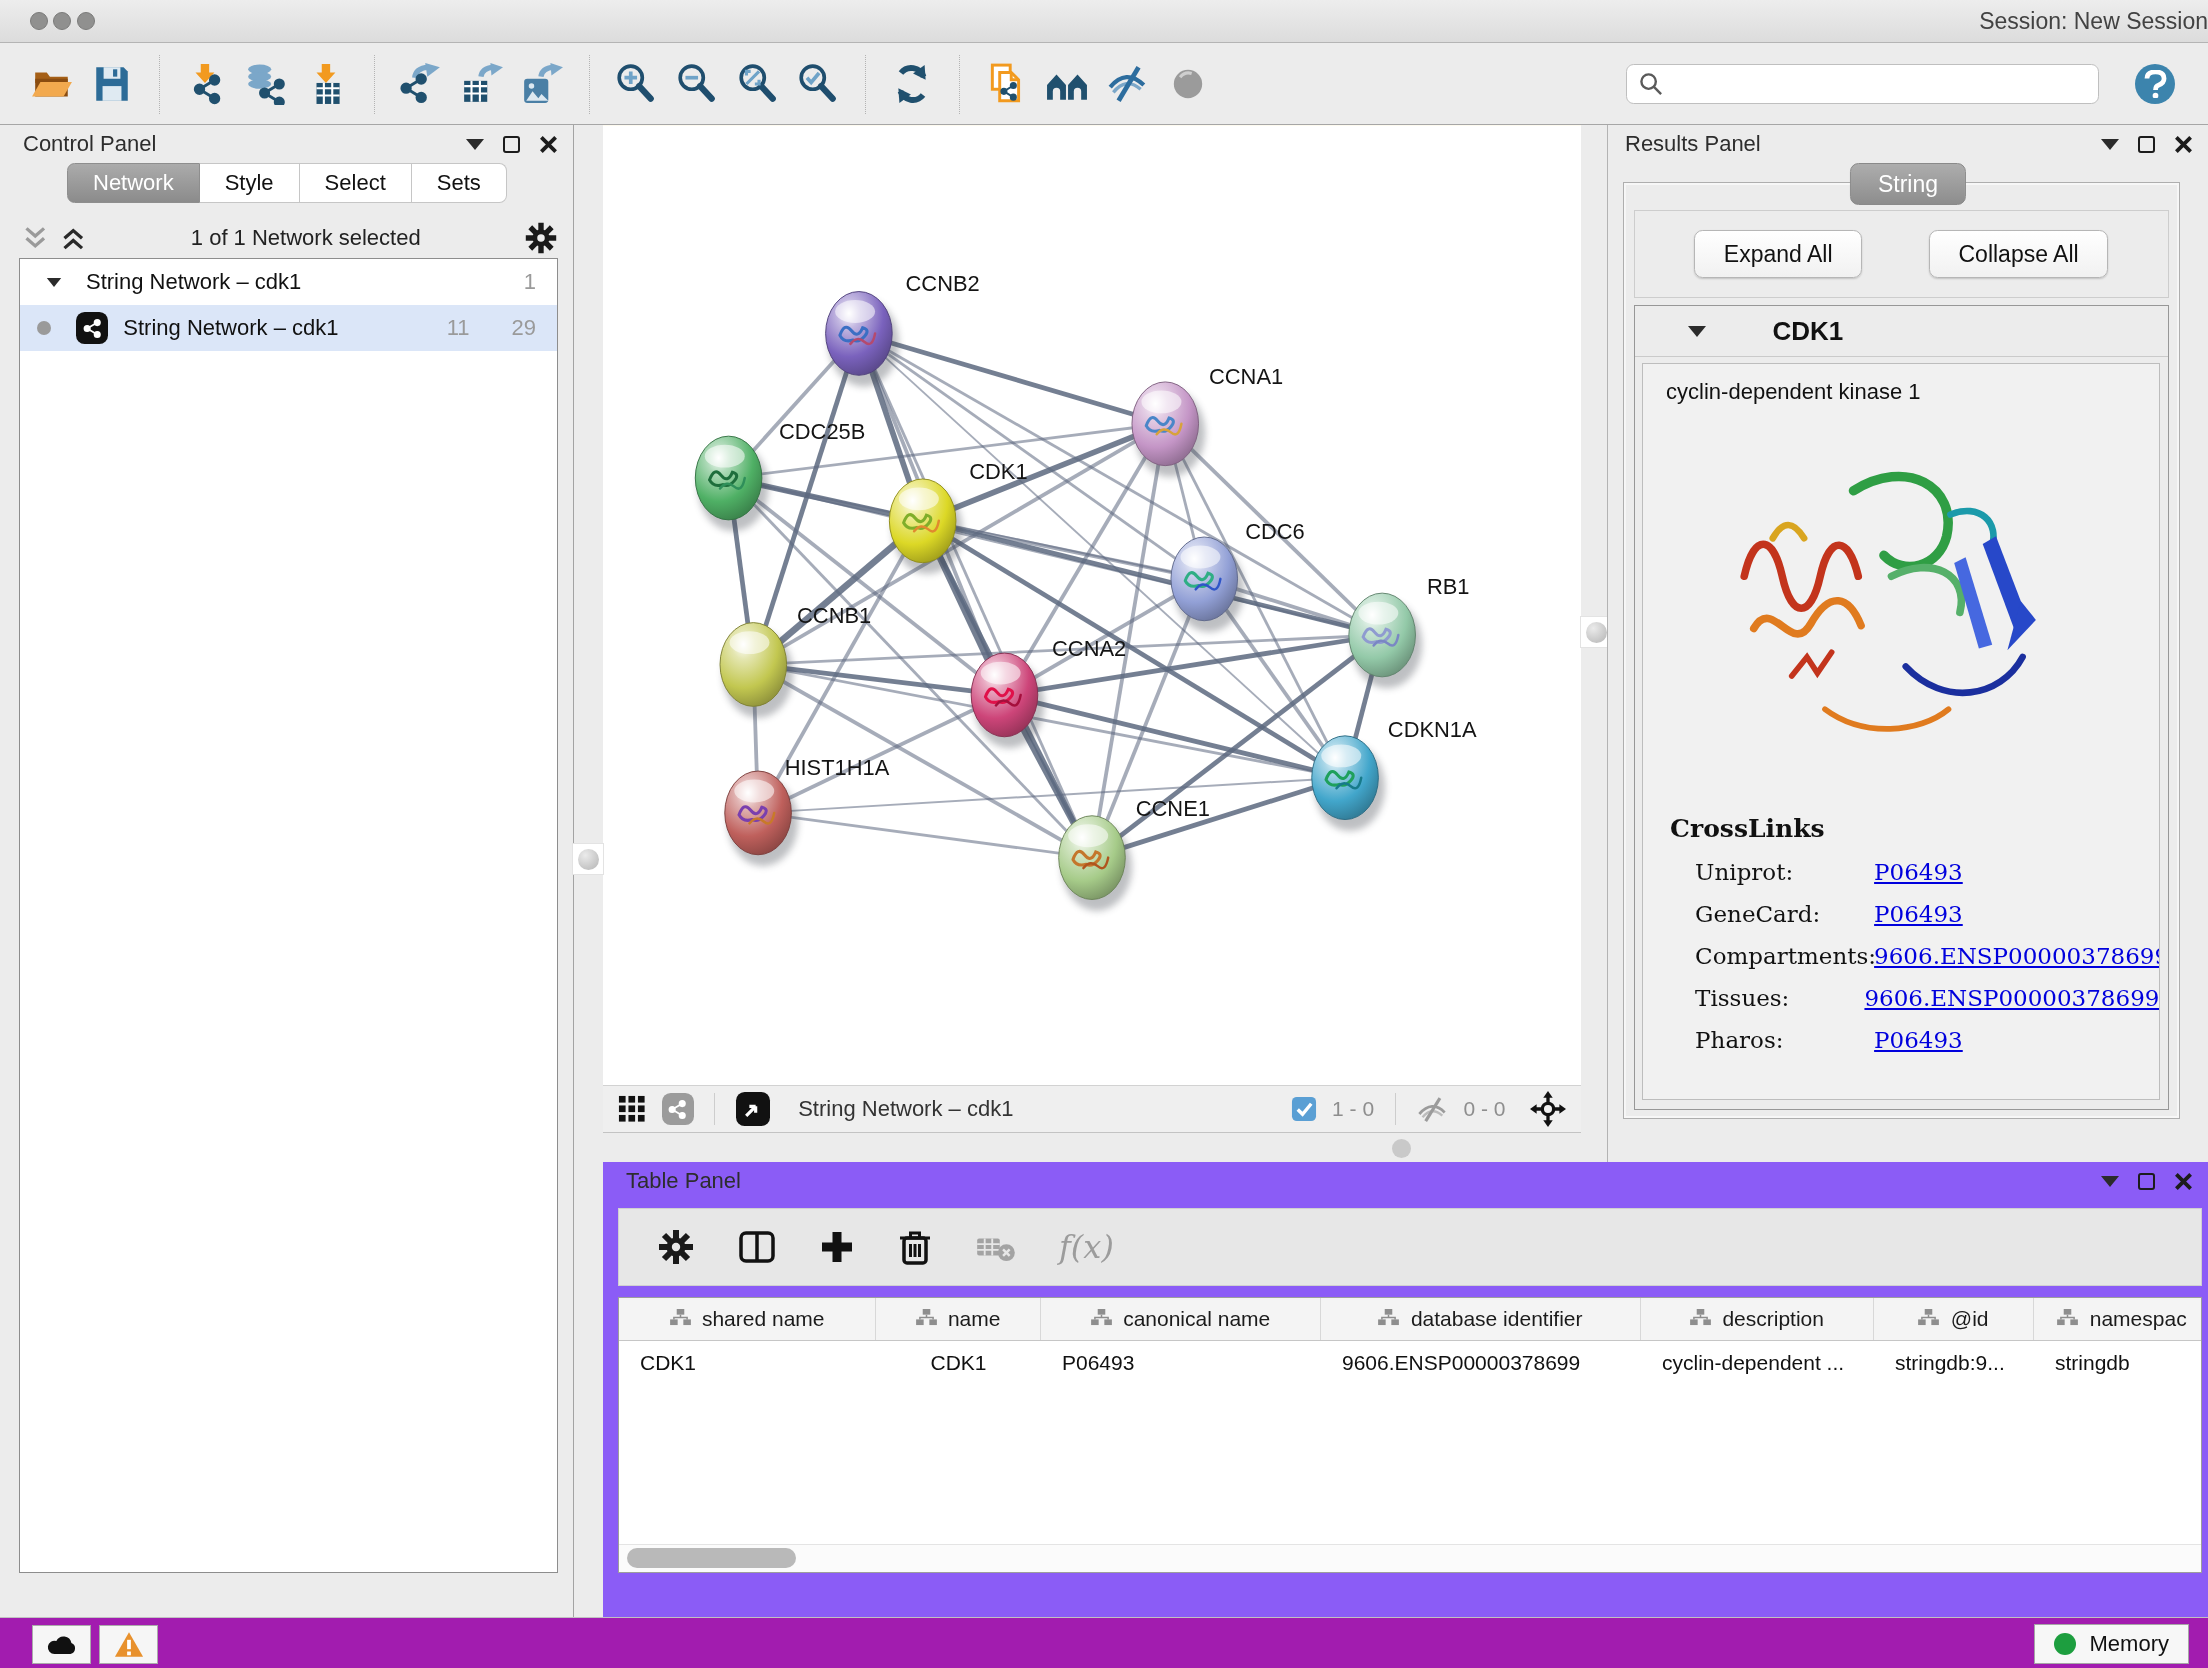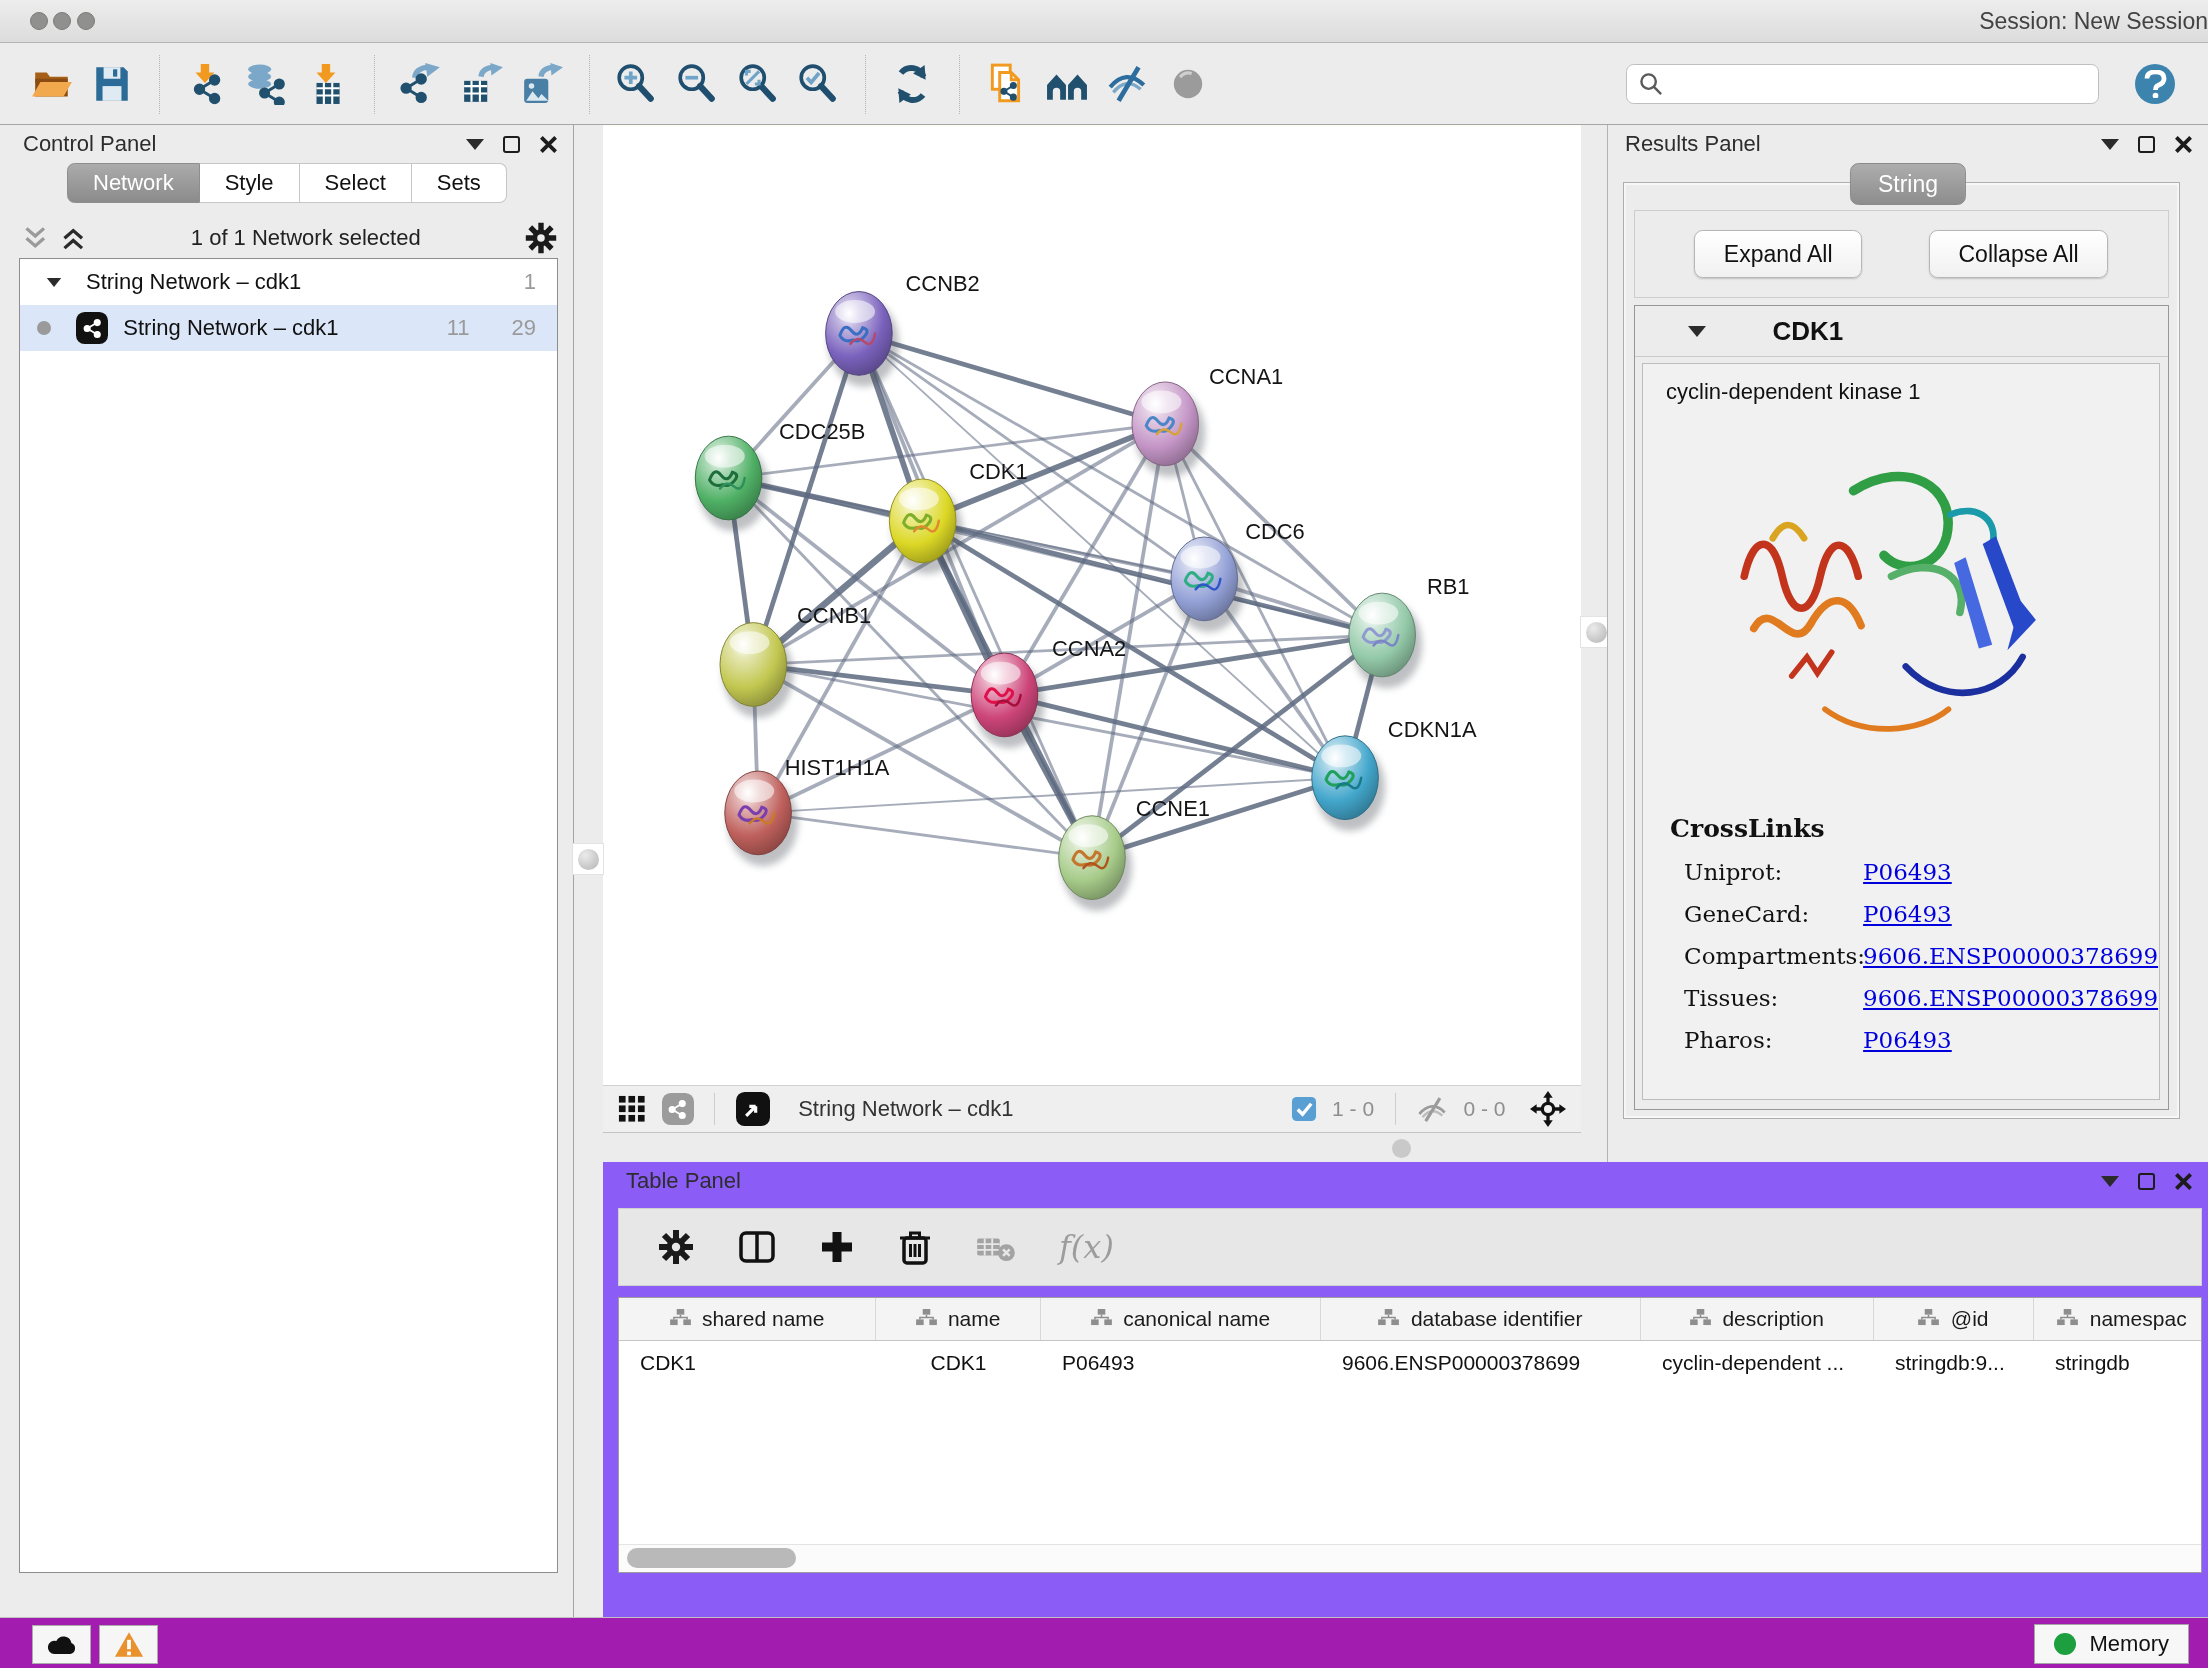--- a/index.html
+++ b/index.html
@@ -88,21 +88,21 @@
     border:1px solid #979797; background:#ececec; }
   .rp-sec-header { height:51px; display:flex; align-items:center; padding-left:53px; gap:67px;
     border-bottom:1px solid #cacaca; }
   .rp-gene { font-size:26px; font-weight:bold; color:#111; }
   .rp-inner { position:absolute; left:7.6px; right:7.6px; top:57px; bottom:9.5px;
     background:#f1f1f1; border:1px solid #bdbdbd; overflow:hidden; }
   .rp-desc { margin:15px 0 0 23px; font-size:22px; color:#111; }
   .crosslinks { margin:19px 0 0 27px; font-family:"DejaVu Serif", serif; color:#111; }
   .cl-title { font-size:25px; font-weight:bold; }
   .cl-row { display:flex; margin-top:16px; font-size:23px; }
-  .cl-label { width:179px; margin-left:14px; }
+  .cl-label { width:179px; margin-left:25px; }
   .cl-value { color:#0000dd; text-decoration:underline; }
 
   
   .table-panel { position:absolute; left:603px; top:1162px; right:0; height:455px; background:#8b5cf6; }
   .tp-toolbar { position:absolute; left:15px; right:5.7px; top:46px; height:78px;
     background:#e7e7e7; border:1px solid #d0d0d0; display:flex; align-items:center;
     gap:42px; padding-left:38px; }
   .tp-table { position:absolute; left:15px; right:5.7px; top:135px; height:276px;
     background:#fff; border:1px solid #9d9d9d; overflow:hidden; }
   .tp-cols { display:flex; height:43px; background:#f4f4f4; border-bottom:1.9px solid #c6c6c6; }

